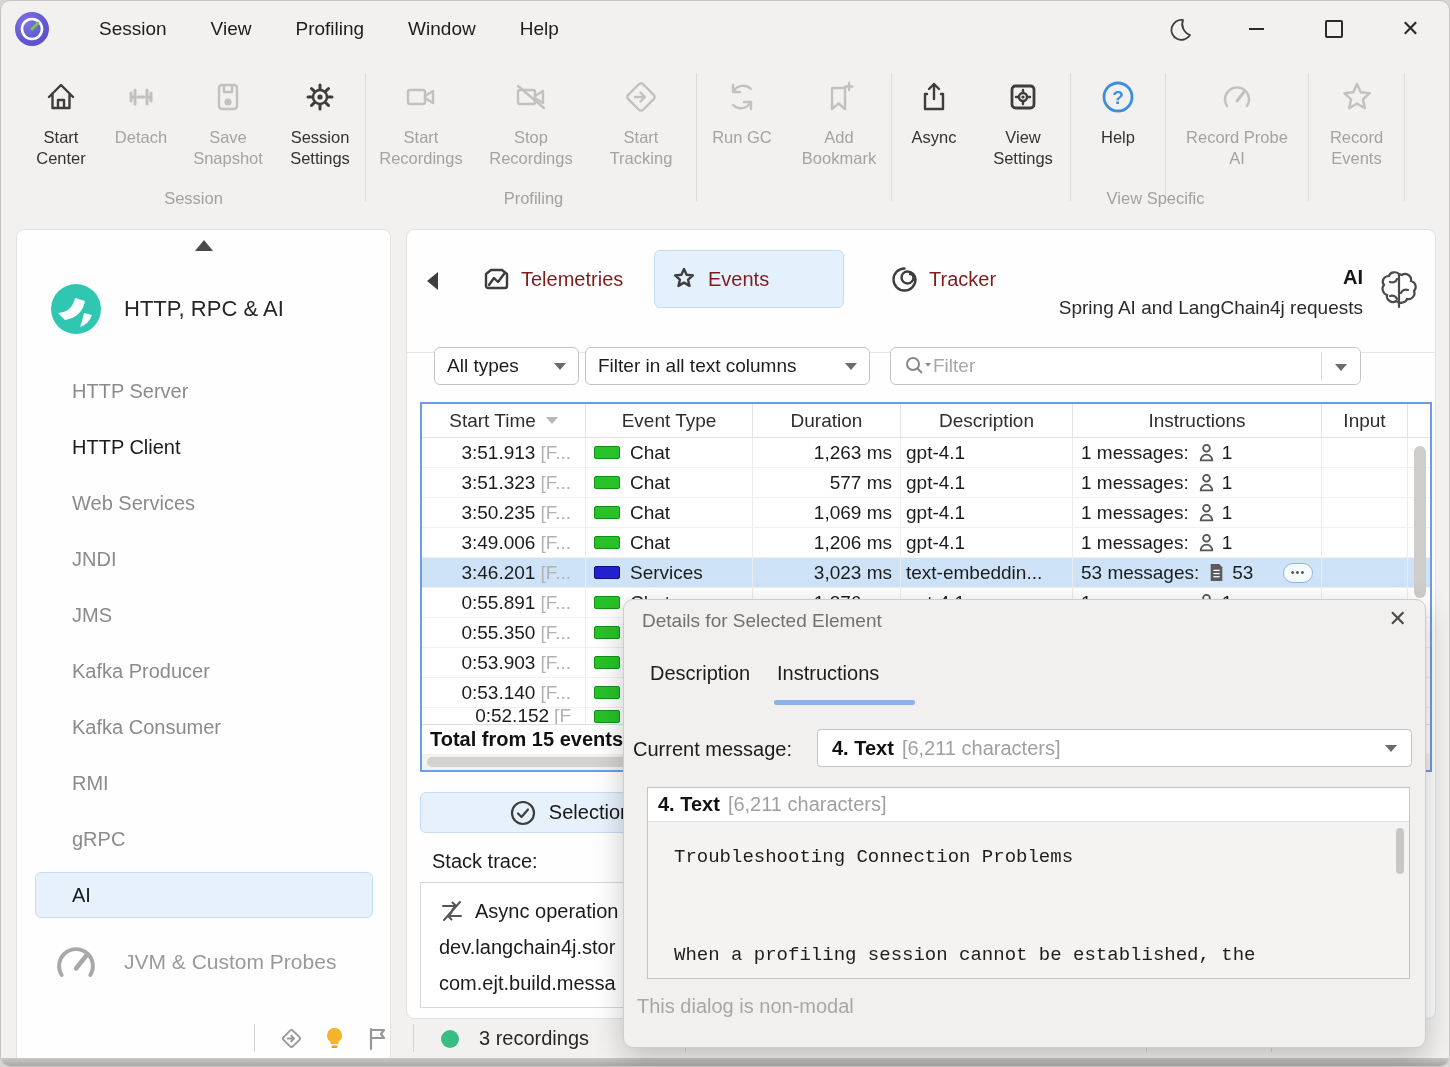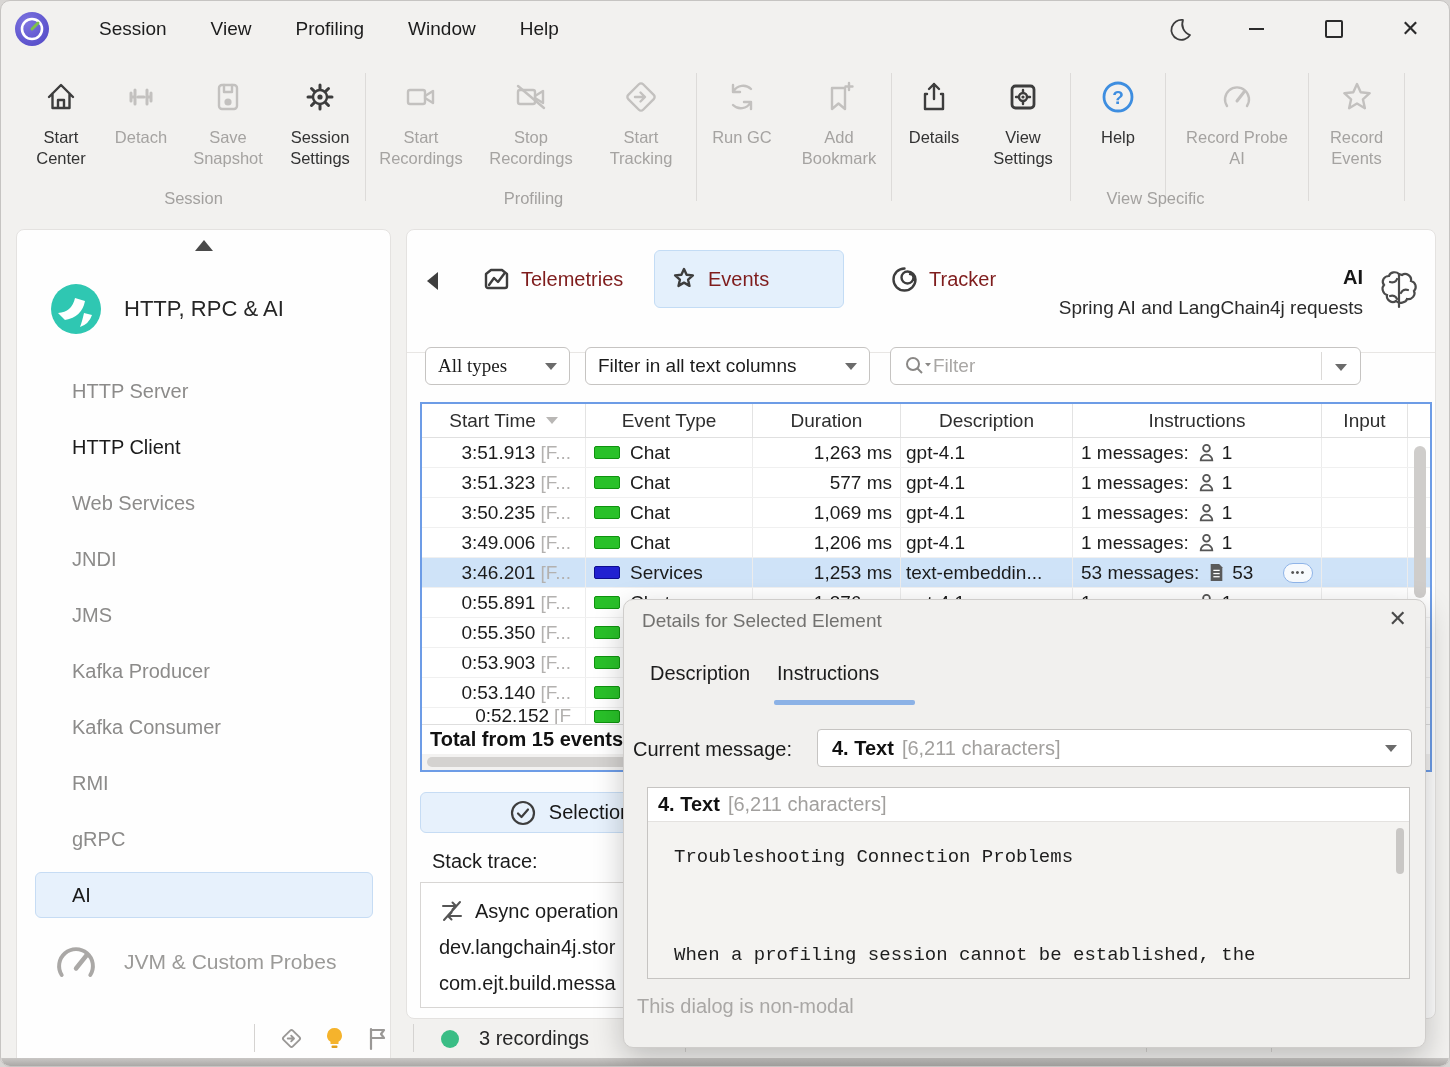--- a/index.html
+++ b/index.html
@@ -79,21 +79,21 @@
   .view-info .vsub { font-size:19px; color:#2a2a2a; margin-top:8px; }
   .brain { position:absolute; right:14px; top:18px; }
   .tabs-divider { position:absolute; left:0; top:102px; width:100%; height:1px; background:#e8e6e4; }
 
   
   .filter-row { position:absolute; left:0; top:117px; width:100%; height:38px; }
   .combo { position:absolute; height:38px; background:#fff; border:1px solid #c6c4c2; border-radius:6px;
     display:flex; align-items:center; font-size:19px; color:#1c1c1c; padding:0 12px; }
   .combo .caret { margin-left:auto; }
   .caret { width:0; height:0; border-left:6px solid transparent; border-right:6px solid transparent; border-top:7px solid #6b6b6b; }
-  .combo1 { left:18px; width:145px;font-family:Liberation Serif, serif; }
+  .combo1 { left:27px; width:145px; }
   .combo2 { left:178px; width:285px; }
   .searchbox { position:absolute; left:483px; width:471px; height:38px; background:#fff; border:1px solid #c6c4c2; border-radius:6px;
     display:flex; align-items:center; padding-left:12px; }
   .searchbox input { border:none; outline:none; flex:1; font-size:19px; color:#1c1c1c; font-family:inherit; background:transparent; }
   .searchbox input::placeholder { color:#a9a7a5; }
   .search-div { position:absolute; right:38px; top:4px; bottom:4px; width:1px; background:#dcdad8; }
   .search-caret { position:absolute; right:13px; top:16px; }
 
   
   .etable { position:absolute; left:13px; top:172px; width:1012px; height:370px;
@@ -303,21 +303,21 @@
 Bookmark</div>
       </div>
       <div class="tsep"></div>
       <div class="tbtn" style="width:84px">
         <div class="tico">
           <svg class="oicon ic-dark" width="40" height="40" viewBox="0 0 40 40">
               <path d="M13 17 h-2 v15 h18 v-15 h-2"></path>
               <path d="M20 7 v15 M15 12 l5 -5 5 5"></path>
             </svg>
         </div>
-          <div class="tlabel">Details</div>
+          <div class="tlabel">Async</div>
       </div>
       <div class="tbtn" style="width:94px">
         <div class="tico">
           <svg class="oicon ic-dark" width="40" height="40" viewBox="0 0 40 40">
               <rect x="9" y="9" width="22" height="22" rx="3.5" stroke-width="2.8"></rect>
               <circle cx="20" cy="20" r="4"></circle>
               <circle cx="20" cy="20" r="1.6" fill="#3d3d3d" stroke="none"></circle>
               <g stroke-width="2.4">
                 <line x1="20" y1="13" x2="20" y2="15"></line>
                 <line x1="20" y1="25" x2="20" y2="27"></line>
@@ -603,21 +603,21 @@
           <div class="trow selected">
     <div class="c col1 c-time">
               <span>3:46.201</span>
               <span class="sfx">[F...</span>
             </div>
     <div class="c col2 c-type">
               <span class="swatch" style="background: rgb(33, 33, 209); border: 1px solid rgb(13, 13, 143);"></span>
               <span>Services</span>
             </div>
     <div class="c col3 c-dur">
-              <span>1,253 ms</span>
+              <span>3,023 ms</span>
             </div>
     <div class="c col4 c-desc">
               <span>text-embeddin...</span>
             </div>
     <div class="c col5 c-instr">
       <span>53 messages:</span>
 
       <svg width="17" height="19" viewBox="0 0 16 18" class="show">
                 <path d="M2.5 1 h8 l3 3 v13 h-11 z" fill="#5a5a5a"></path>
                 <g stroke="#fff" stroke-width="1.2">

